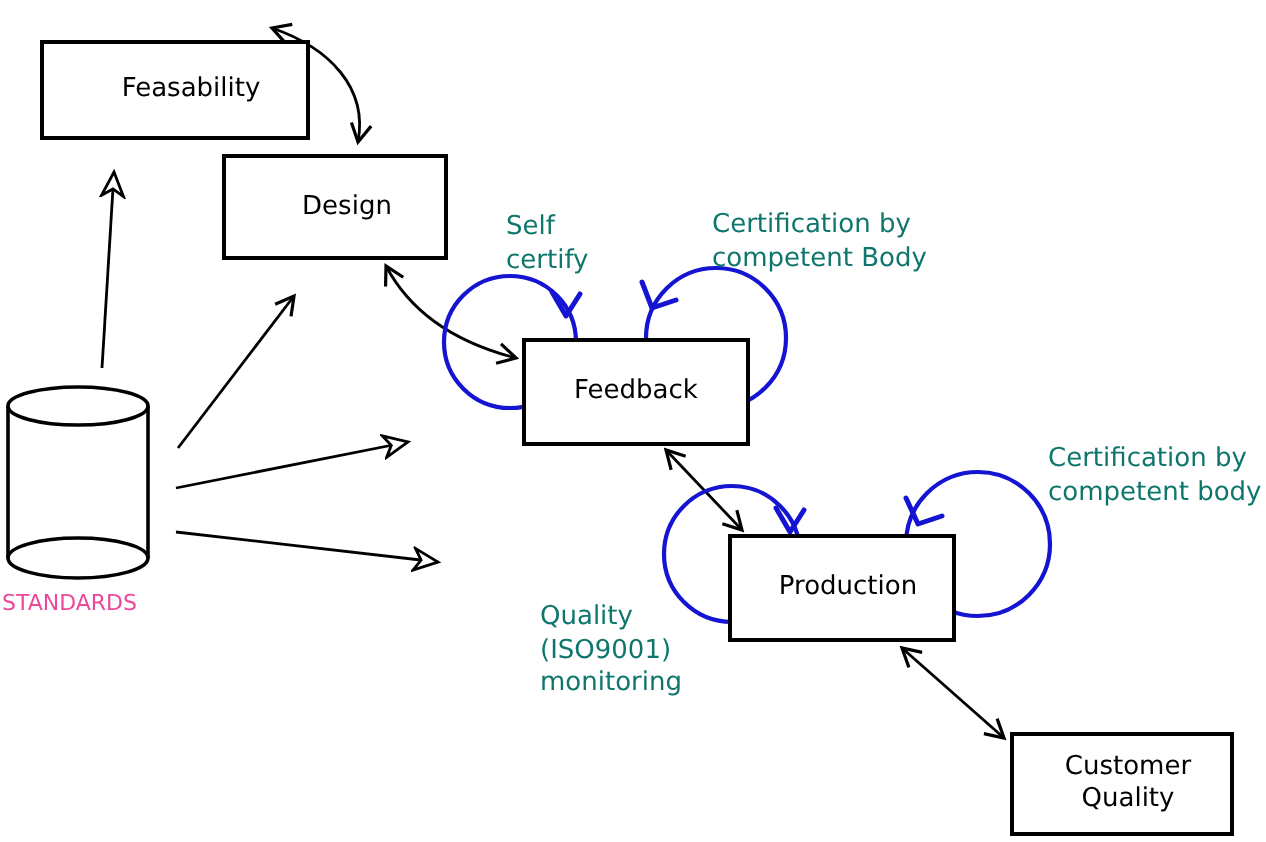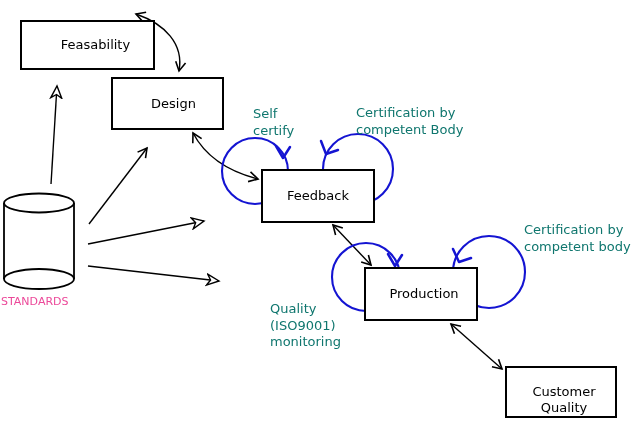--- a/index.html
+++ b/index.html
@@ -78,21 +78,21 @@
   </div>
 
   <div class="box" style="left:261px;top:169px;width:114px;height:54px;">
     <span>Feedback</span>
   </div>
 
   <div class="box" style="left:364px;top:267px;width:114px;height:54px;padding-left:6px;">
     <span>Production</span>
   </div>
 
-  <div class="box" style="left:505px;top:366px;width:112px;height:52px;padding-left:6px;align-items:flex-end;">
+  <div class="box" style="left:505px;top:366px;width:112px;height:52px;padding-left:6px;">
     <span>
       <span style="display:block">Customer</span>
       <span style="display:block">Quality</span>
     </span>
   </div>
 
   <div class="std-label" style="left:1px;top:295px;">STANDARDS</div>
 
   <div class="ann" style="left:253px;top:106px;">
     <div>Self</div>

